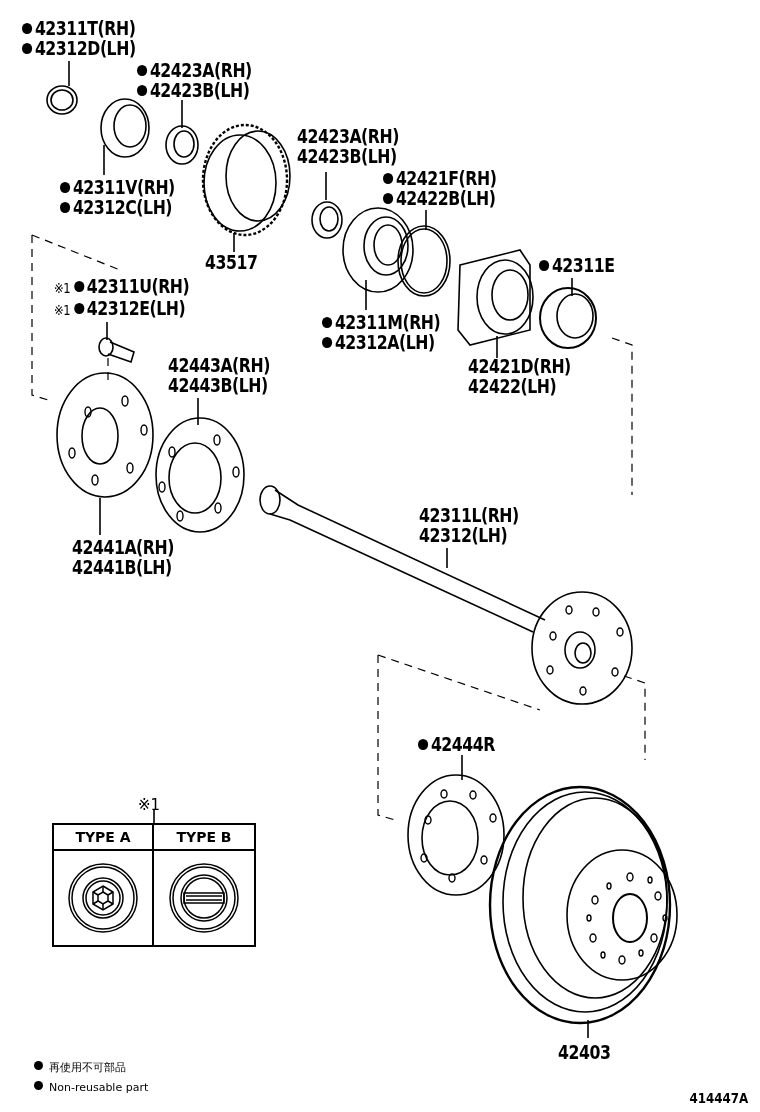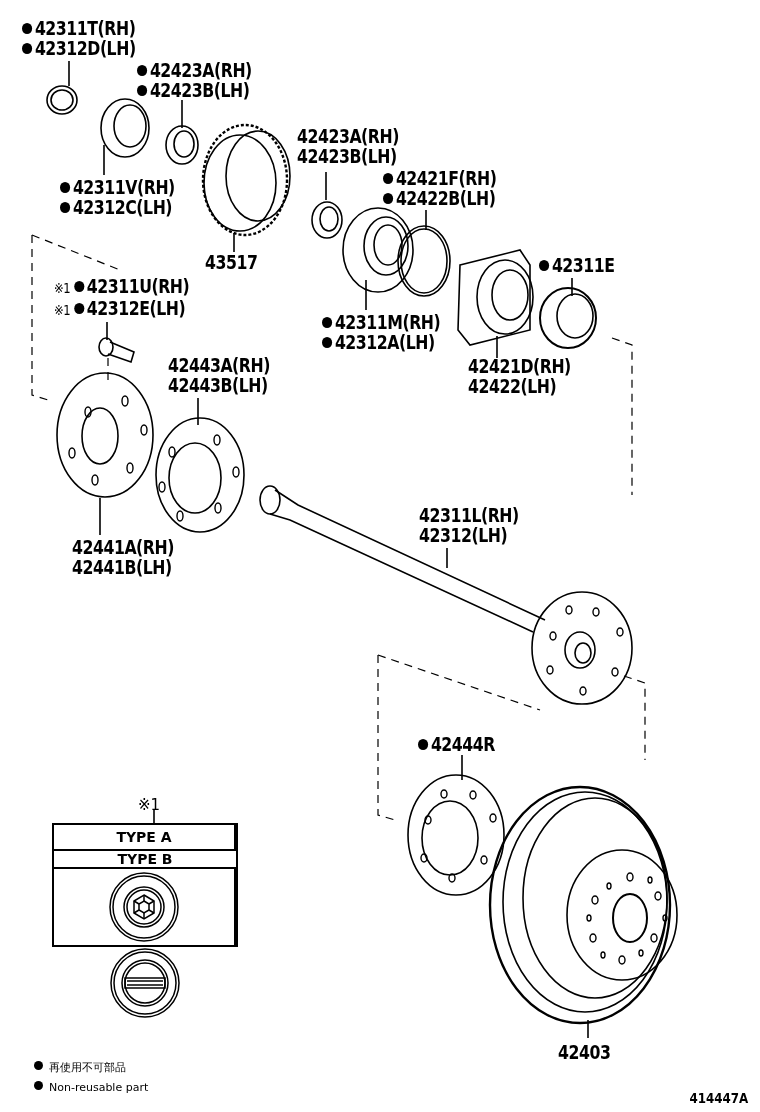--- a/index.html
+++ b/index.html
@@ -10,23 +10,23 @@
          white-space: nowrap; transform: scaleX(0.92); transform-origin: left top; }
   .lbl .row { display: block; }
   .dot { display: inline-block; width: 11px; height: 11px; border-radius: 50%;
          background: #000; margin-right: 3px; vertical-align: 1px; }
   .ref { font-weight: normal; font-size: 14px; margin-right: 4px; }
   svg#art { position: absolute; left: 0; top: 0; }
   .legend { position: absolute; left: 34px; top: 1058px; font-size: 11px; line-height: 20px; }
   .legend .dot { width: 9px; height: 9px; margin-right: 6px; }
   .diagram-id { position: absolute; right: 12px; bottom: 6px; font-size: 14px; font-weight: bold;
                 transform: scaleX(0.85); transform-origin: right bottom; }
-  .typebox { position: absolute; left: 52px; top: 823px; width: 186px; height: 124px;
+  .typebox { position: absolute; left: 52px; top: 823px; width: 204px; height: 124px;
              border: 2px solid #000; box-sizing: border-box; display: grid;
-             grid-template-columns: 1fr; grid-template-rows: 26px 1fr; }
+             grid-template-columns: 1fr 1fr; grid-template-rows: 26px 1fr; }
   .typebox .cell { border-right: 2px solid #000; display:flex; align-items:center; justify-content:center; }
   .typebox .cell:nth-child(2), .typebox .cell:nth-child(4) { border-right: none; }
   .typebox .hdr { border-bottom: 2px solid #000; font-weight: bold; font-size: 14px; }
   .ref1 { position: absolute; left: 138px; top: 796px; font-size: 15px; }
 </style>
 </head>
 <body>
 
 <svg id="art" width="760" height="1112" viewBox="0 0 760 1112" fill="none" stroke="#000" stroke-width="1.6">
 

